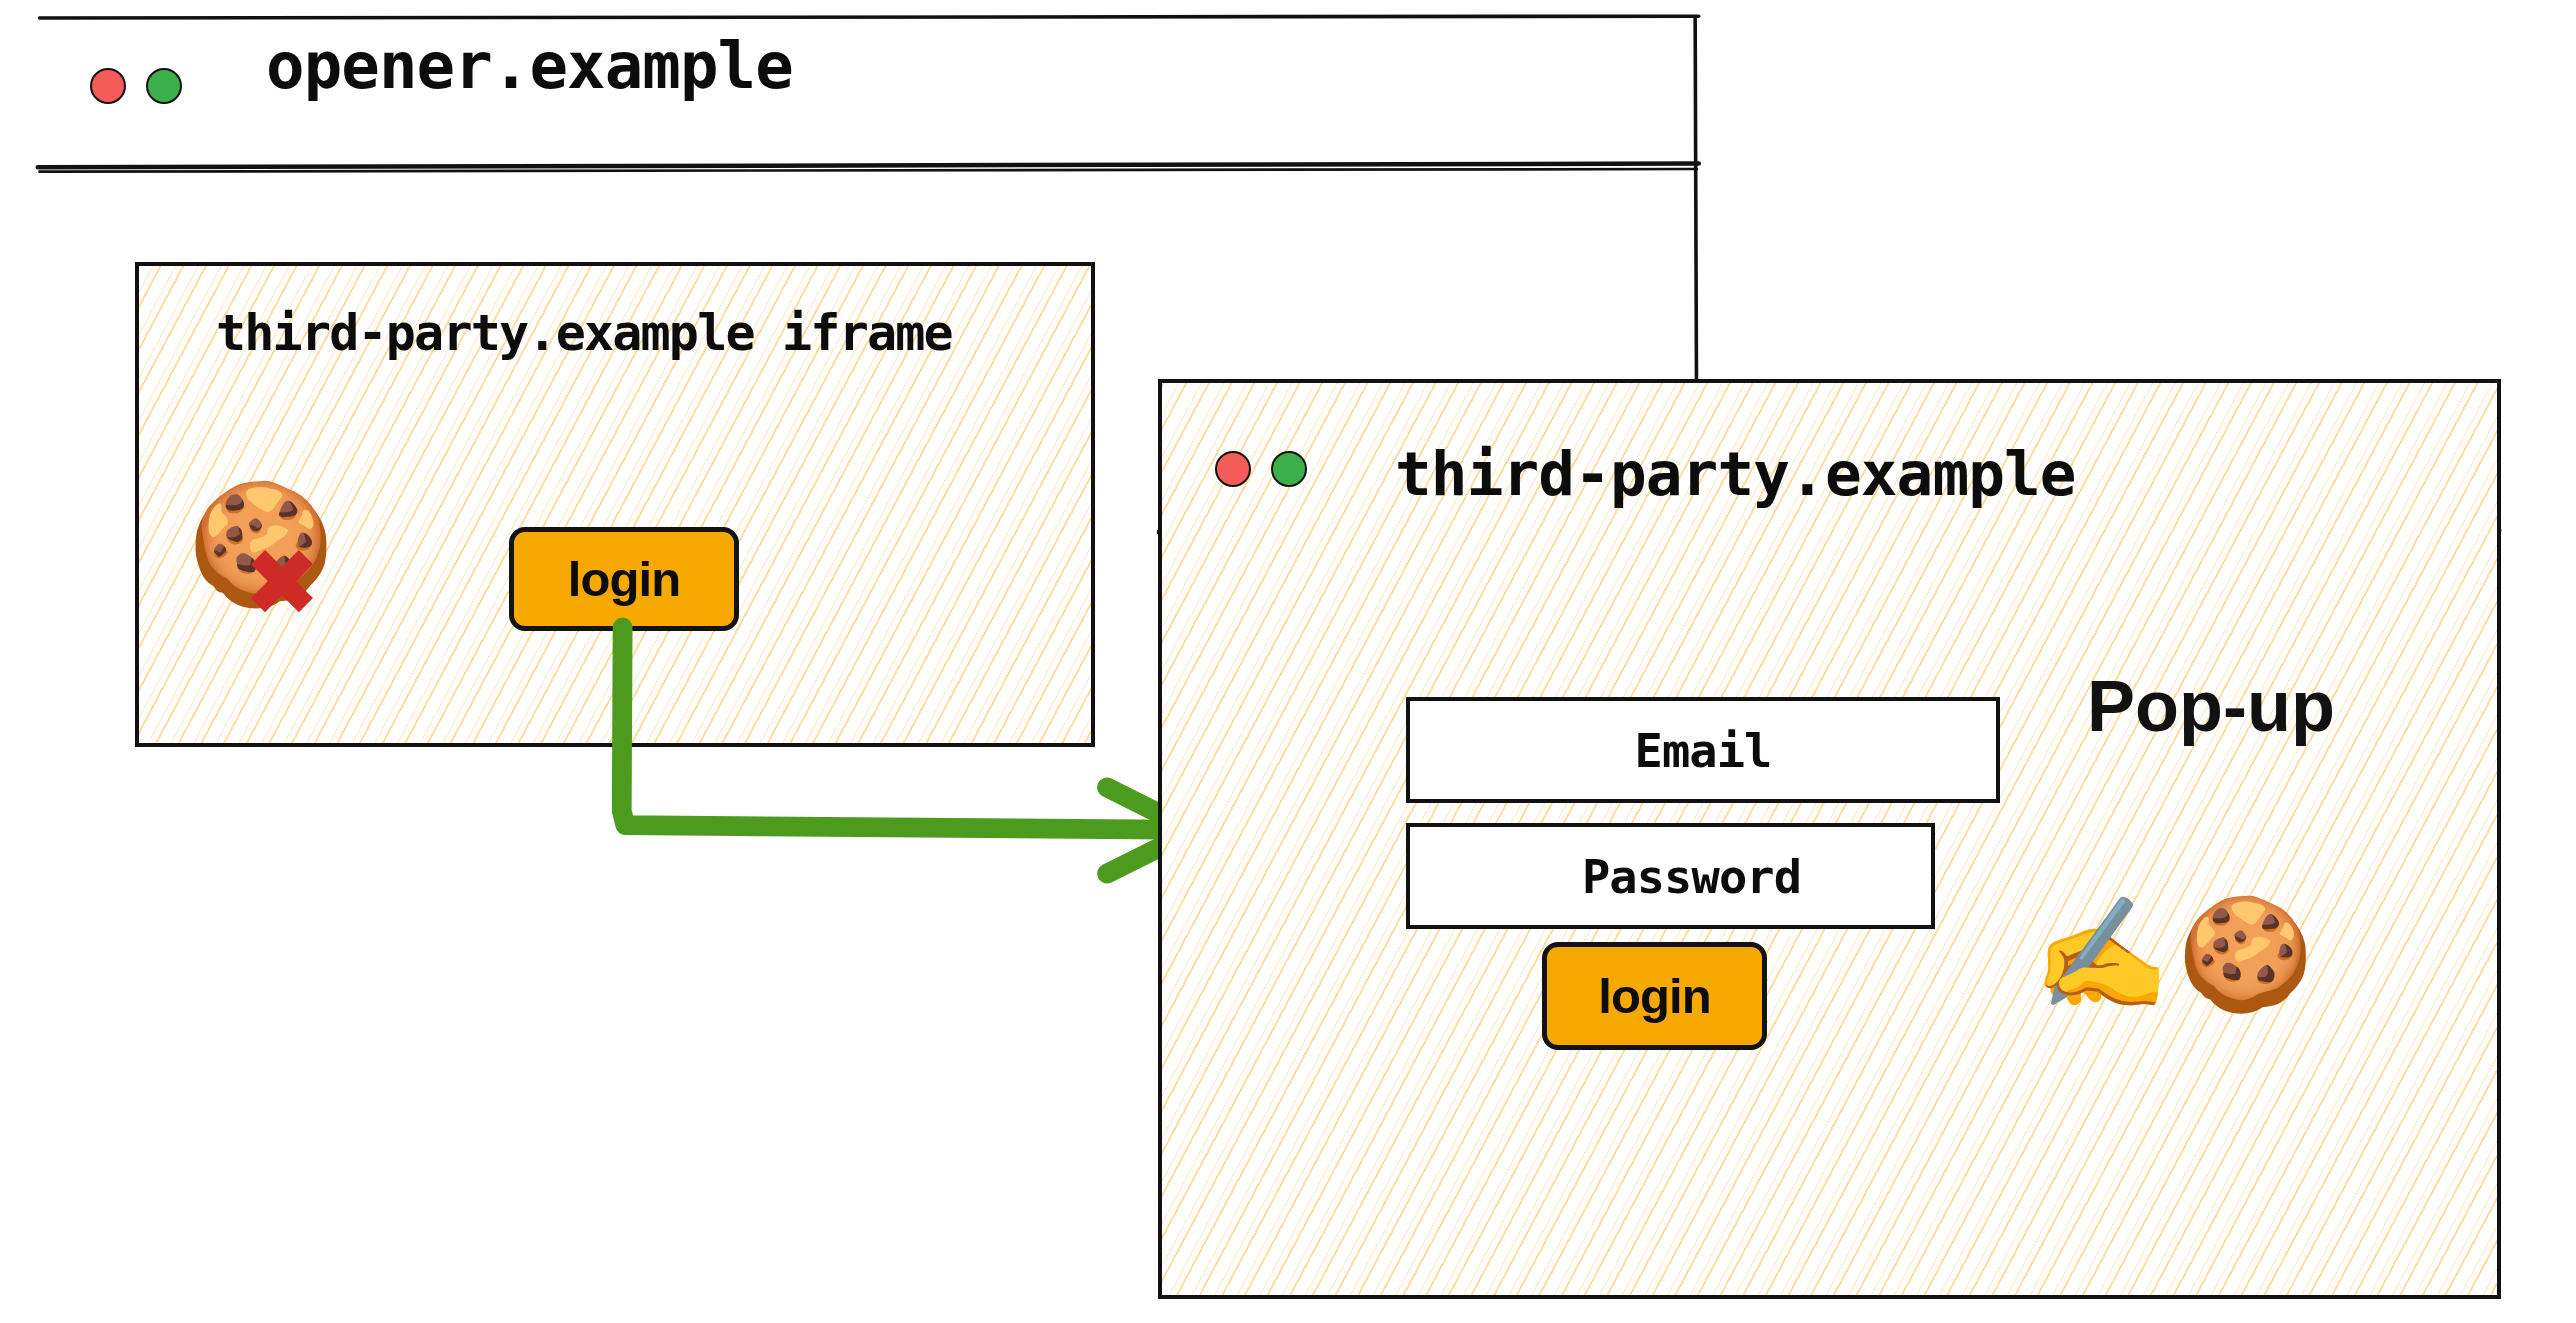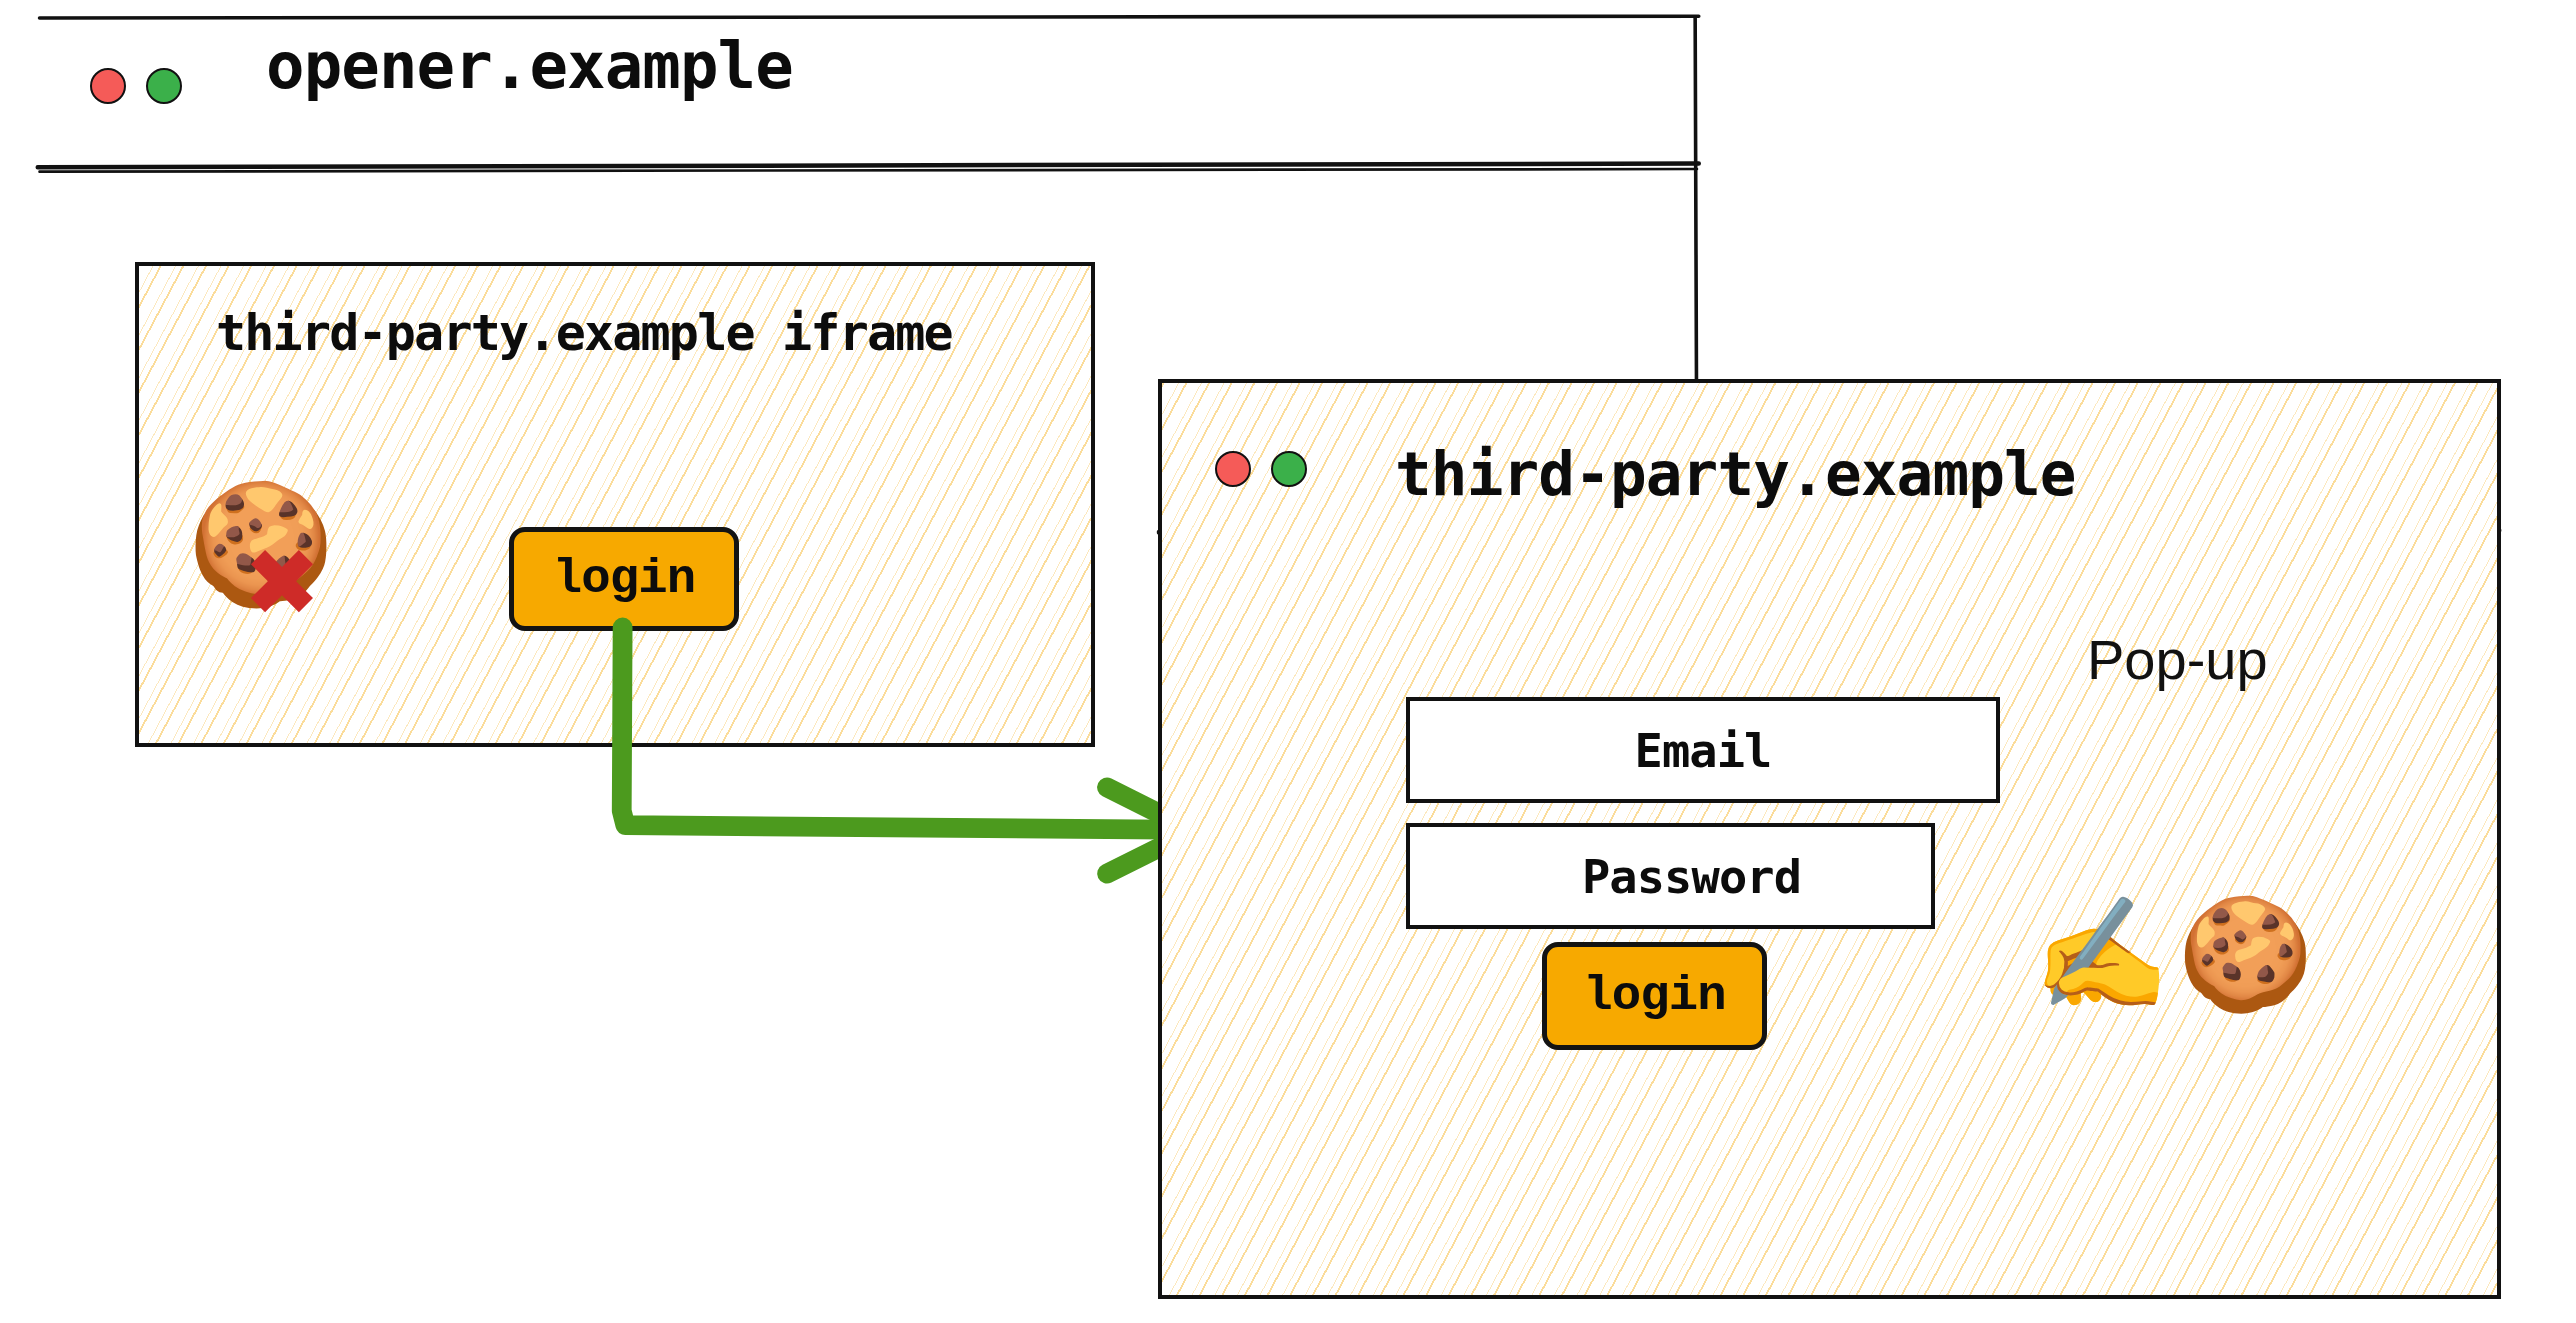--- a/index.html
+++ b/index.html
@@ -133,21 +133,21 @@
   
   .btn-login {
     position: absolute;
     box-sizing: border-box;
     background: #F7A900;
     border: 5.4px solid #131313;
     border-radius: 16px;
     display: flex;
     align-items: center;
     justify-content: center;
-    font-family: Liberation Mono, monospace;
+    font-family: Liberation Sans, sans-serif;
     font-weight: 700;
     color: #0c0c0c;
     letter-spacing: -0.9px;
   }
   #iframe-login-button {
     left: 509px;
     top: 527px;
     width: 230px;
     height: 104px;
     font-size: 49px;
@@ -203,24 +203,24 @@
     left: 1406px;
     top: 823px;
     width: 529px;
     height: 106px;
     padding-left: 42px;
   }
 
   #popup-caption {
     position: absolute;
     left: 2087px;
-    top: 627px;
+    top: 665px;
     font-family: "Liberation Sans", sans-serif;
-    font-weight: 400;
-    font-size: 56px;
+    font-weight: 700;
+    font-size: 72px;
     color: #111111;
     white-space: nowrap;
   }
 
   #cookie-write {
     position: absolute;
     left: 2033px;
     top: 899px;
     display: flex;
     align-items: center;

